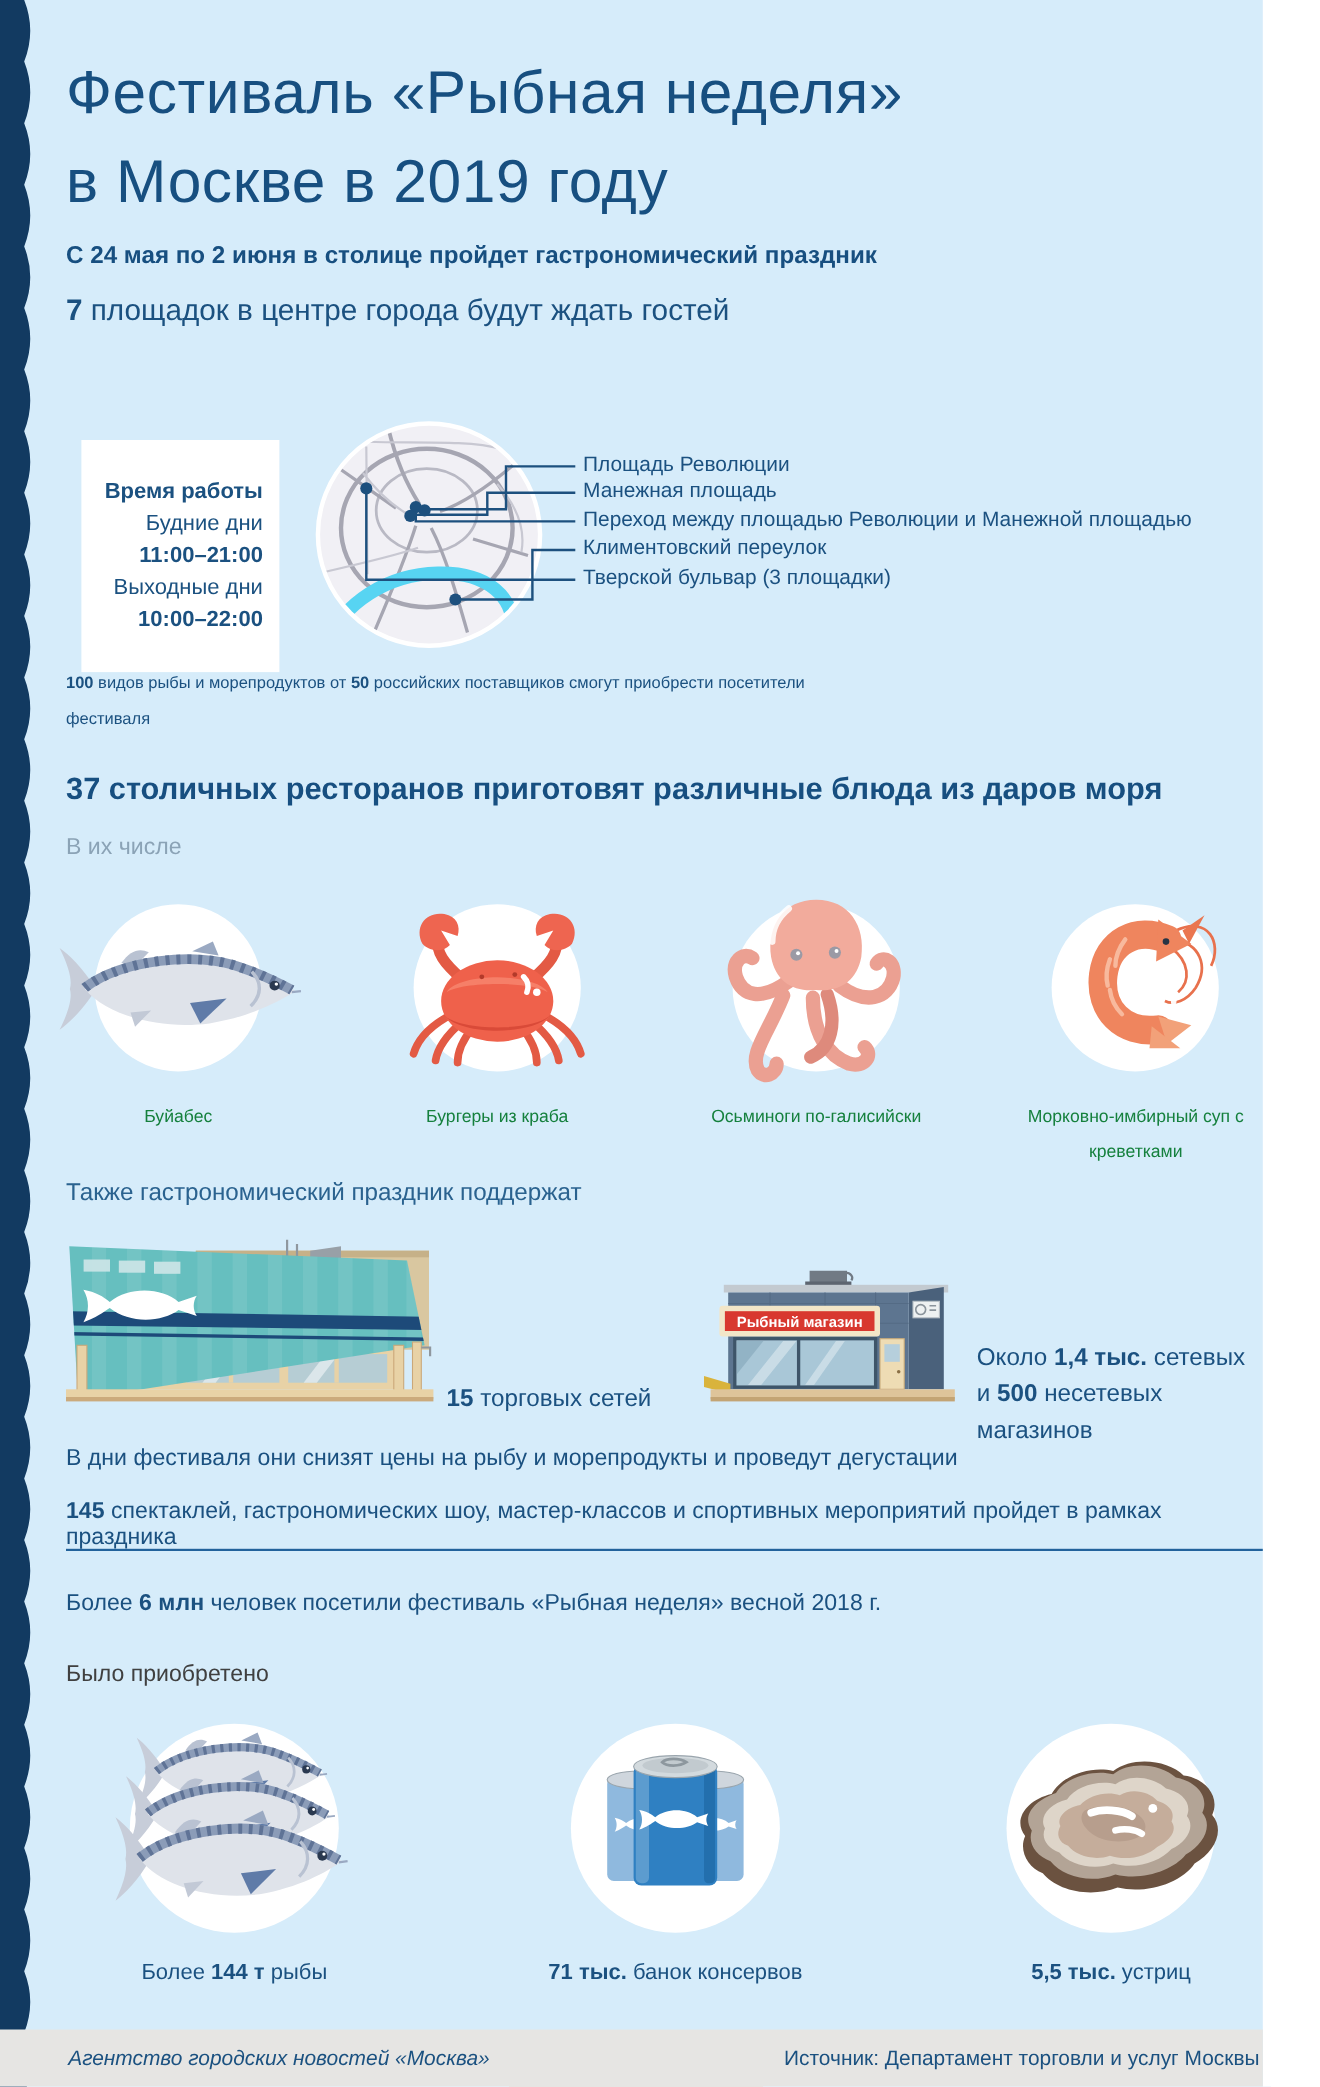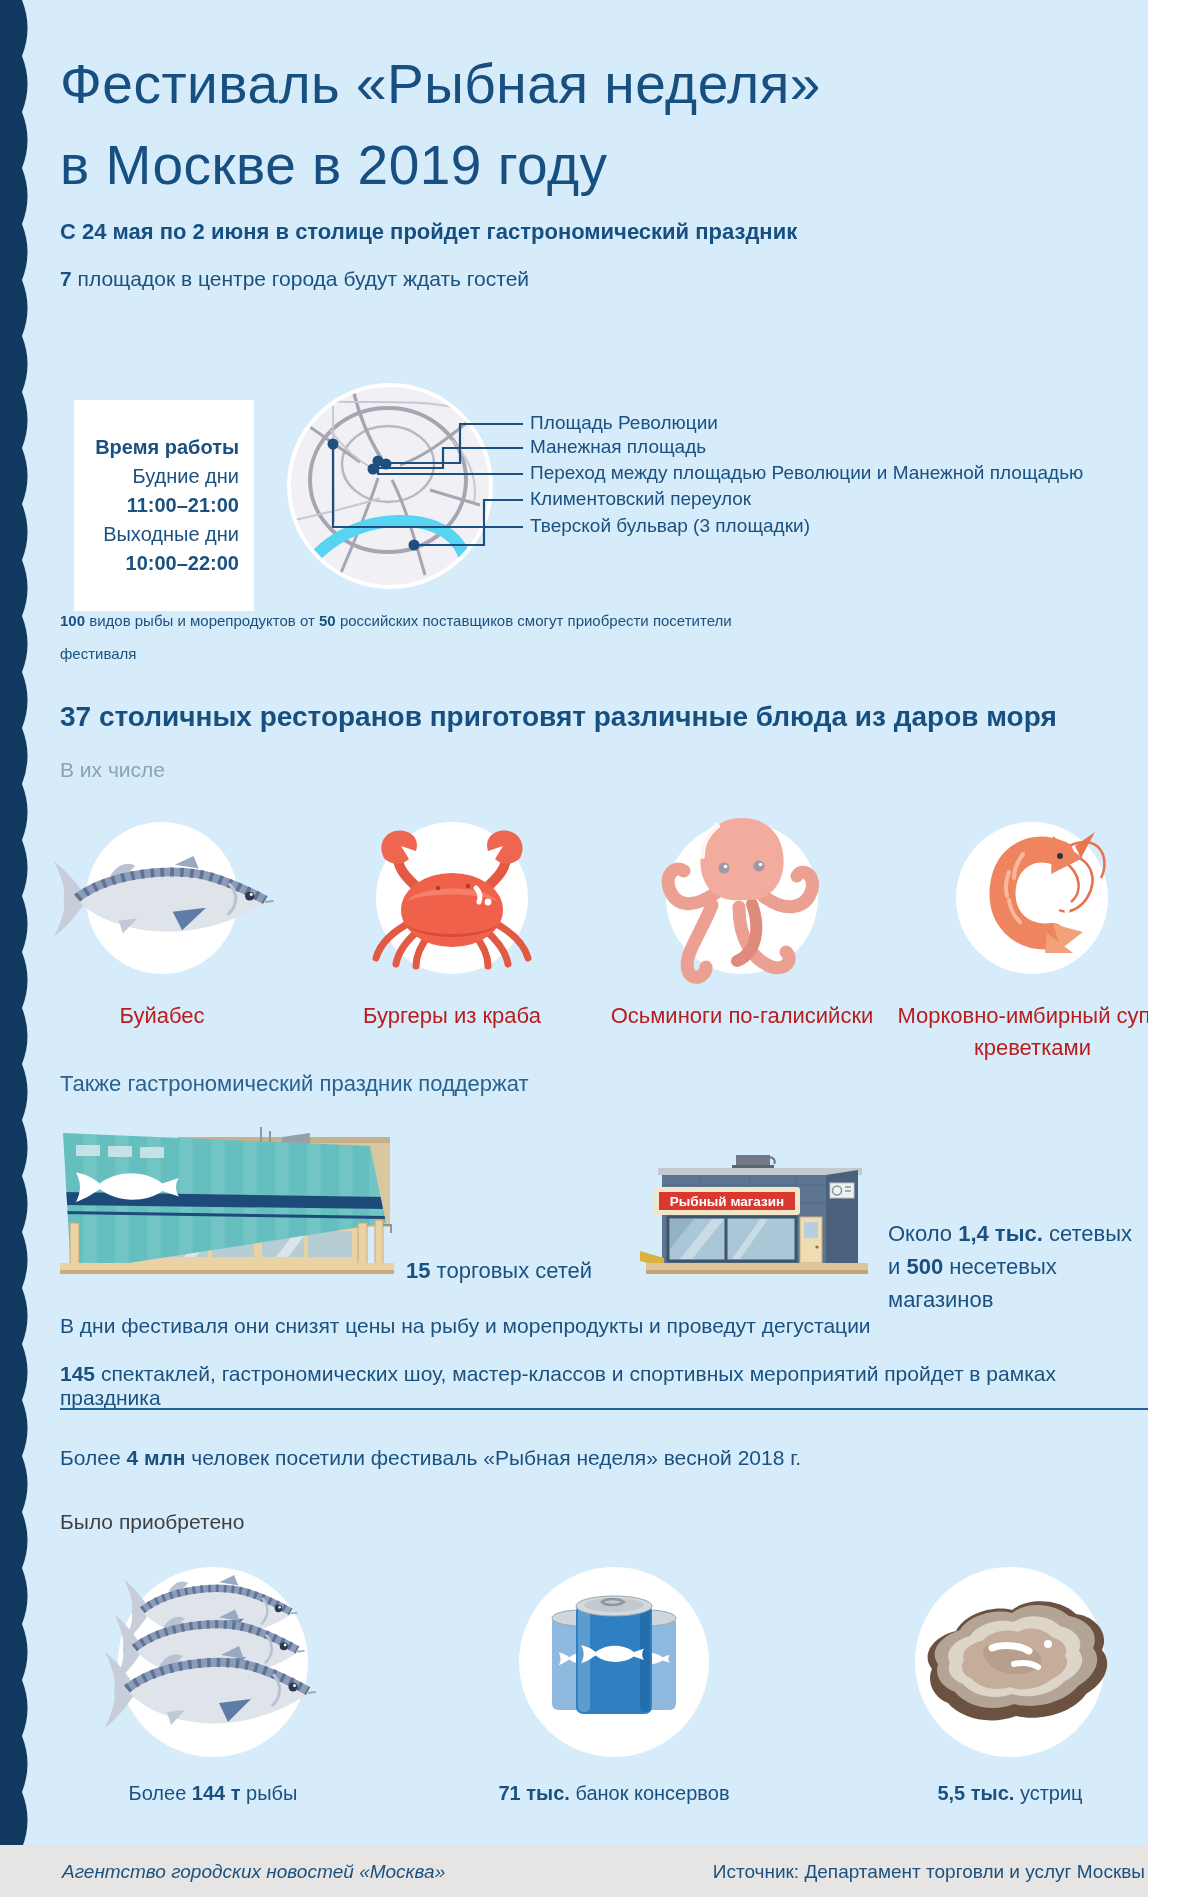--- a/index.html
+++ b/index.html
@@ -3,28 +3,28 @@
 <meta charset="utf-8">
 <style>
   * { margin:0; padding:0; box-sizing:border-box; }
   html,body { width:1200px; }
   body { font-family:"Liberation Sans","DejaVu Sans",sans-serif; }
   #page { position:relative; width:1148px; height:1897px; background:#d6ecfa; overflow:hidden; }
   .abs { position:absolute; }
   .b { font-weight:bold; }
   #title { left:60px; top:44px; font-size:55px; font-weight:500; color:#174f80; line-height:81px; letter-spacing:.5px; }
   #subtitle { left:60px; top:219px; font-size:22px; font-weight:bold; color:#174f80; }
-  #venues { left:60px; top:267px; font-size:21px; color:#1b5180; }
+  #venues { left:60px; top:267px; font-size:27px; color:#1b5180; }
   #hours-box { left:74px; top:400px; width:180px; height:211px; background:#ffffff; display:flex; flex-direction:column; align-items:flex-end; padding:33px 15px 0 0; font-size:20px; color:#1b5180; line-height:29px; }
   #map-svg { left:230px; top:370px; }
   .map-label { position:absolute; left:530px; font-size:19px; color:#1b5180; white-space:nowrap; }
   #stat-fish { left:60px; top:604px; width:690px; font-size:15px; color:#1b5180; line-height:33px; }
   #stat-rest { left:60px; top:701px; font-size:28px; font-weight:bold; color:#174f80; }
   #including { left:60px; top:758px; font-size:21px; color:#8ba3b6; }
-  .dish-label { position:absolute; top:1000px; width:290px; text-align:center; font-size:22px; color:#b91c1c; line-height:32px; }
+  .dish-label { position:absolute; top:1000px; width:290px; text-align:center; font-size:16px; color:#15803d; line-height:32px; }
   #support-heading { left:60px; top:1071px; font-size:22px; color:#2a628f; }
   #chains-label { left:406px; top:1258px; font-size:22px; color:#1b5180; }
   #stores-label { left:888px; top:1217px; font-size:22px; color:#1b5180; line-height:33px; }
   #discount { left:60px; top:1314px; font-size:21px; color:#1b5180; }
   #events { left:60px; top:1362px; font-size:21px; color:#1b5180; }
   #divider { left:60px; top:1408px; width:1092px; height:2px; background:#22629b; }
   #visitors { left:60px; top:1446px; font-size:21px; color:#1b5180; }
   #purchased { left:60px; top:1510px; font-size:21px; color:#404040; }
   .buy-label { position:absolute; top:1782px; width:320px; text-align:center; font-size:20px; color:#1b5180; }
   #footer { left:0; top:1845px; width:1200px; height:52px; background:#e6e5e3; font-size:19px; color:#1b5180; }
@@ -293,21 +293,21 @@
   <div id="stores-label" class="abs">
     <div><span>Около </span><span class="b">1,4 тыс.</span><span> сетевых</span></div>
     <div><span>и </span><span class="b">500</span><span> несетевых магазинов</span></div>
   </div>
 
   <div id="discount" class="abs">В дни фестиваля они снизят цены на рыбу и морепродукты и проведут дегустации</div>
   <div id="events" class="abs"><span class="b">145</span><span> спектаклей, гастрономических шоу, мастер-классов и спортивных мероприятий пройдет в рамках праздника</span></div>
 
   <div id="divider" class="abs"></div>
 
-  <div id="visitors" class="abs"><span>Более </span><span class="b">4 млн</span><span> человек посетили фестиваль «Рыбная неделя» весной 2018 г.</span></div>
+  <div id="visitors" class="abs"><span>Более </span><span class="b">6 млн</span><span> человек посетили фестиваль «Рыбная неделя» весной 2018 г.</span></div>
   <div id="purchased" class="abs">Было приобретено</div>
 
   <svg class="abs" style="left:63px;top:1542px" width="300" height="250" viewBox="0 0 300 250">
     <circle cx="150" cy="120" r="95" fill="#ffffff"></circle>
     <use href="#silverfish" transform="translate(58,28) scale(0.82)"></use>
     <use href="#silverfish" transform="translate(48,62) scale(0.90)"></use>
     <use href="#silverfish" transform="translate(38,98) scale(1.00)"></use>
   </svg>
   <svg class="abs" style="left:494px;top:1542px" width="240" height="250" viewBox="0 0 240 250">
     <circle cx="120" cy="120" r="95" fill="#ffffff"></circle>

